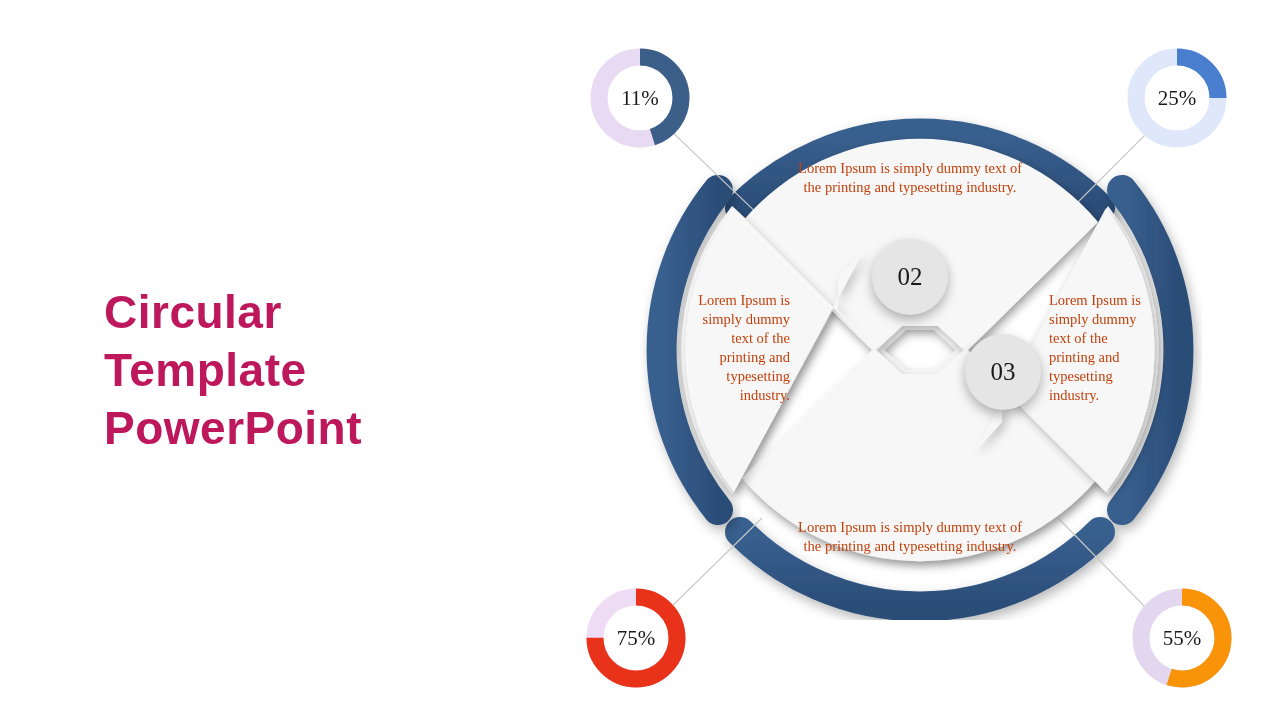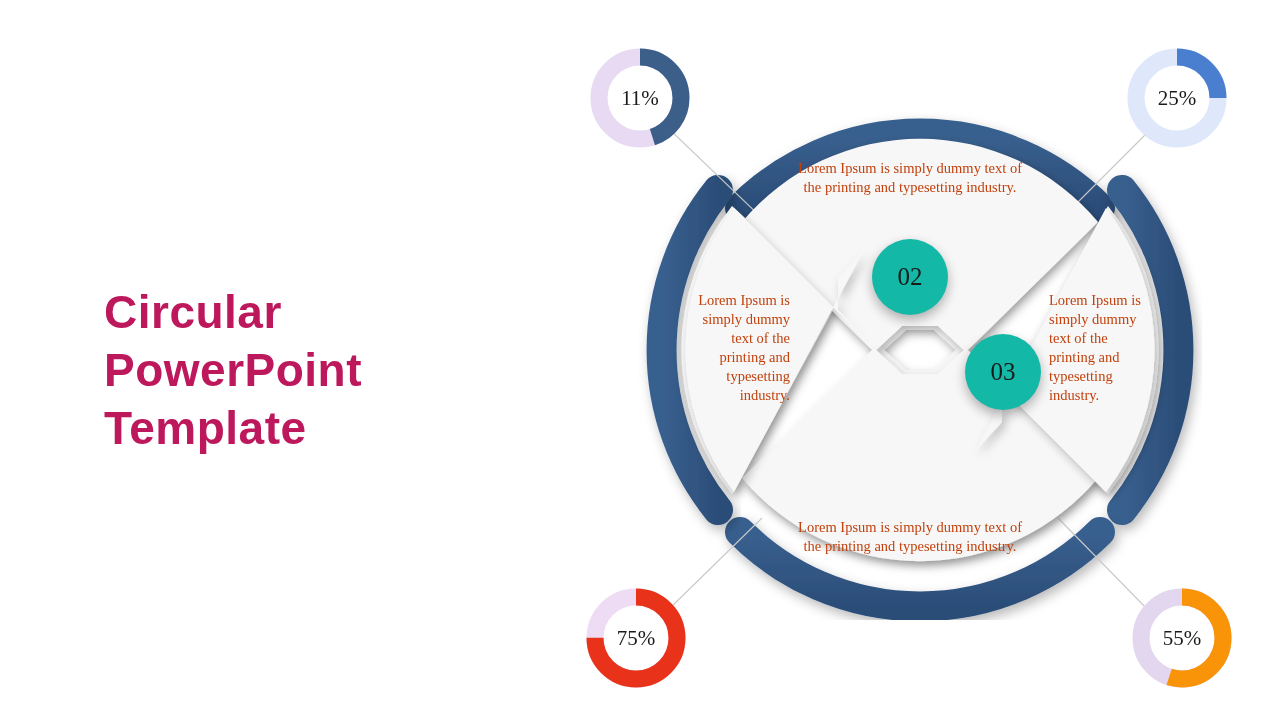--- a/index.html
+++ b/index.html
@@ -48,21 +48,21 @@
     height: 540px;
   }
   #diagram svg { display: block; }
 
   
   .num-circle {
     position: absolute;
     width: 76px;
     height: 76px;
     border-radius: 50%;
-    background: #14b8a6;
+    background: #e5e5e5;
     display: flex;
     align-items: center;
     justify-content: center;
     font-family: "Liberation Serif", serif;
     font-size: 25px;
     color: #1a1a1a;
     box-shadow: 0 5px 12px rgba(0,0,0,0.30);
     z-index: 40;
   }
   .num-ring {
@@ -119,22 +119,22 @@
     overflow: visible;
   }
 </style>
 </head>
 <body>
 
 <div id="slide">
 
   <div id="title-block">
     <div class="line">Circular</div>
+    <div class="line">Template</div>
     <div class="line">PowerPoint</div>
-    <div class="line">Template</div>
   </div>
 
   <svg class="connector" style="left:0;top:0;width:1280px;height:720px;">
     <line x1="668" y1="128" x2="766" y2="222" stroke="#c9c9c9" stroke-width="1.1"></line>
     <line x1="1152" y1="128" x2="1058" y2="222" stroke="#c9c9c9" stroke-width="1.1"></line>
     <line x1="666" y1="612" x2="762" y2="518" stroke="#c9c9c9" stroke-width="1.1"></line>
     <line x1="1150" y1="612" x2="1058" y2="518" stroke="#c9c9c9" stroke-width="1.1"></line>
   </svg>
 
   <div id="diagram">

